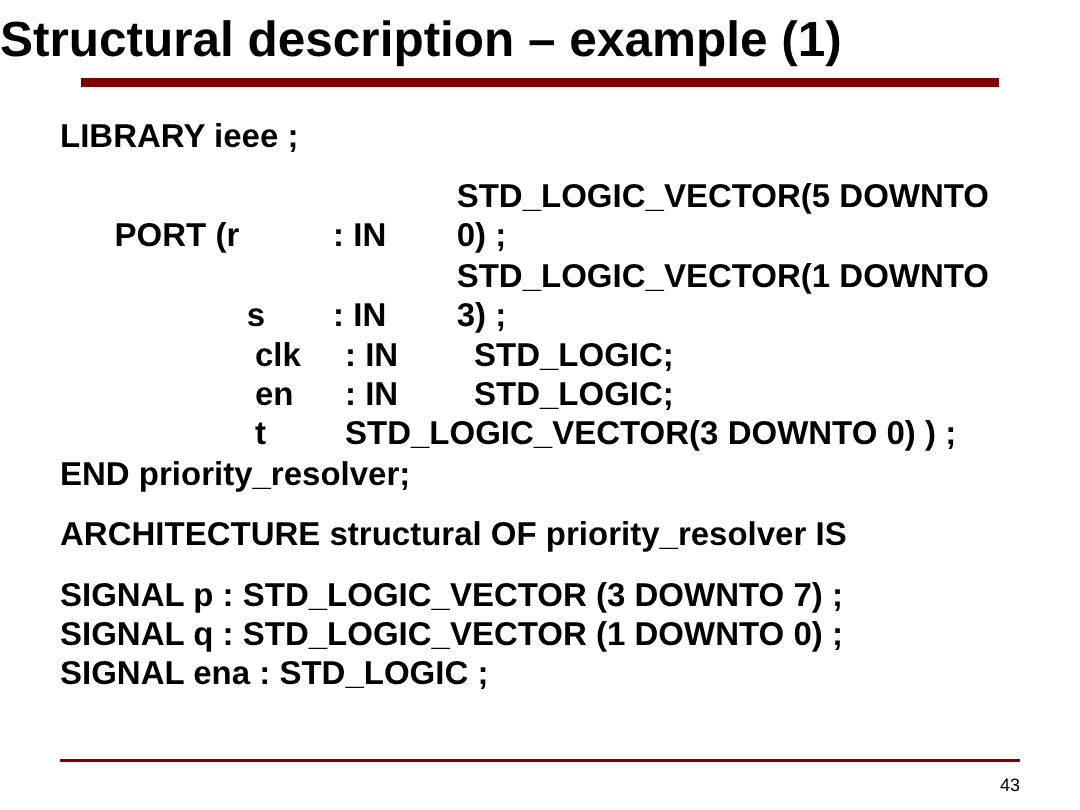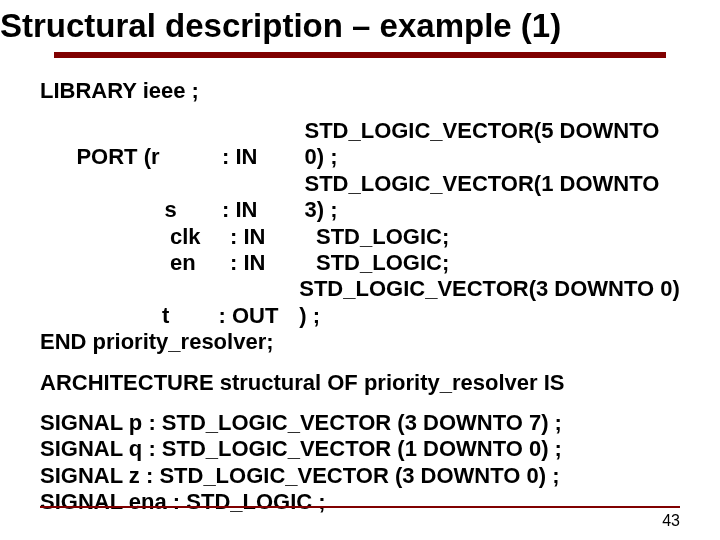--- a/index.html
+++ b/index.html
@@ -39,21 +39,21 @@
     position:absolute;
     left:40px; right:40px;
     bottom:32px;
     height:2px;
     background:#800000;
   }
   .pagenum{
     position:absolute;
     right:40px;
     bottom:10px;
-    font-size:16px;
+    font-size:12px;
   }
 </style>
 </head>
 <body>
 
 <div class="title">
   <div>Structural description – example (1)</div>
 </div>
 <div class="redline"></div>
 
@@ -88,30 +88,28 @@
       <span class="c0"></span>
         <span class="c1"></span>
       <span class="cname">en</span>
         <span class="cdir">: IN</span>
       <span>STD_LOGIC;</span>
     </div>
     <div class="row">
       <span class="c0"></span>
         <span class="c1"></span>
       <span class="cname">t</span>
-        <span class="cdir">: OUT</span>
       <span>STD_LOGIC_VECTOR(3 DOWNTO 0) ) ;</span>
     </div>
     <div>END priority_resolver;</div>
   </div>
 
   <div class="block">ARCHITECTURE structural OF priority_resolver IS</div>
 
   <div class="block">
     <div>SIGNAL  p : STD_LOGIC_VECTOR (3 DOWNTO 7) ;</div>
     <div>SIGNAL  q : STD_LOGIC_VECTOR (1  DOWNTO 0) ;</div>
-    <div>SIGNAL  z : STD_LOGIC_VECTOR (3 DOWNTO 0) ;</div>
     <div>SIGNAL  ena : STD_LOGIC ;</div>
   </div>
 </div>
 
 <div class="footer-rule"></div>
 <div class="pagenum">43</div>
 
 </body></html>

